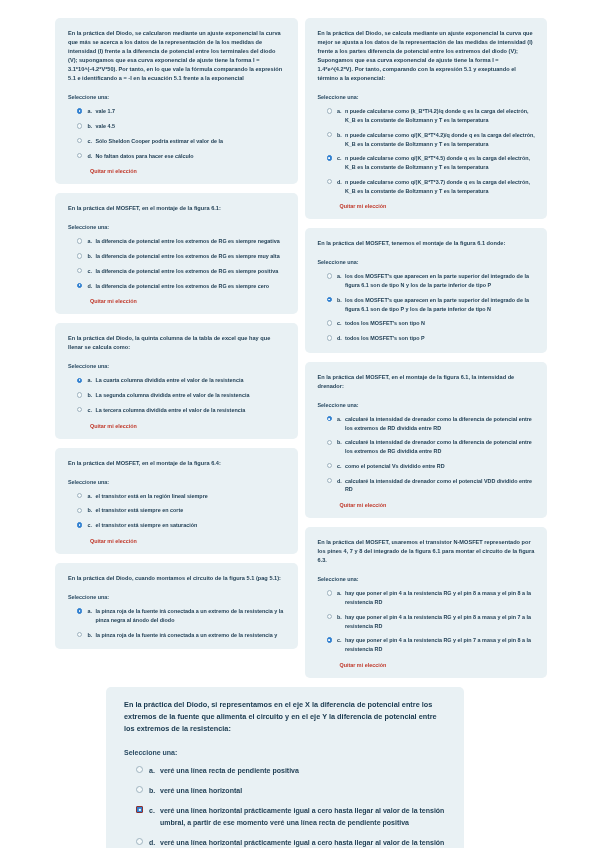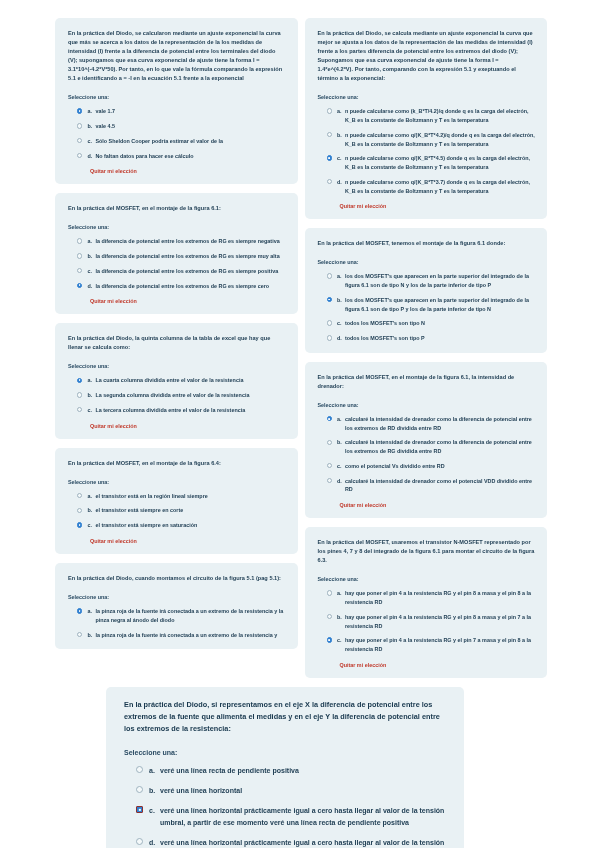--- a/index.html
+++ b/index.html
@@ -373,21 +373,21 @@
               <span class="olabel">c.</span>
               <span class="otext">hay que poner el pin 4 a la resistencia RG y el pin 7 a masa y el pin 8 a la resistencia RD</span>
             </div>
           </div>
           <div class="clear">Quitar mi elección</div>
         </div>
       </div>
   </div>
   <div id="wide-slot">
       <div class="qcard wide">
-        <p class="qtext">En la práctica del Diodo, si representamos en el eje X la diferencia de potencial entre los extremos de la fuente que alimenta el medidas y en el eje Y la diferencia de potencial entre los extremos de la resistencia:</p>
+        <p class="qtext">En la práctica del Diodo, si representamos en el eje X la diferencia de potencial entre los extremos de la fuente que alimenta el circuito y en el eje Y la diferencia de potencial entre los extremos de la resistencia:</p>
         <div class="selecc">Seleccione una:</div>
         <div class="opts">
           <div class="opt">
             <span class="radio"></span>
             <span class="olabel">a.</span>
             <span class="otext">veré una línea recta de pendiente positiva</span>
           </div>
           <div class="opt">
             <span class="radio"></span>
             <span class="olabel">b.</span>

